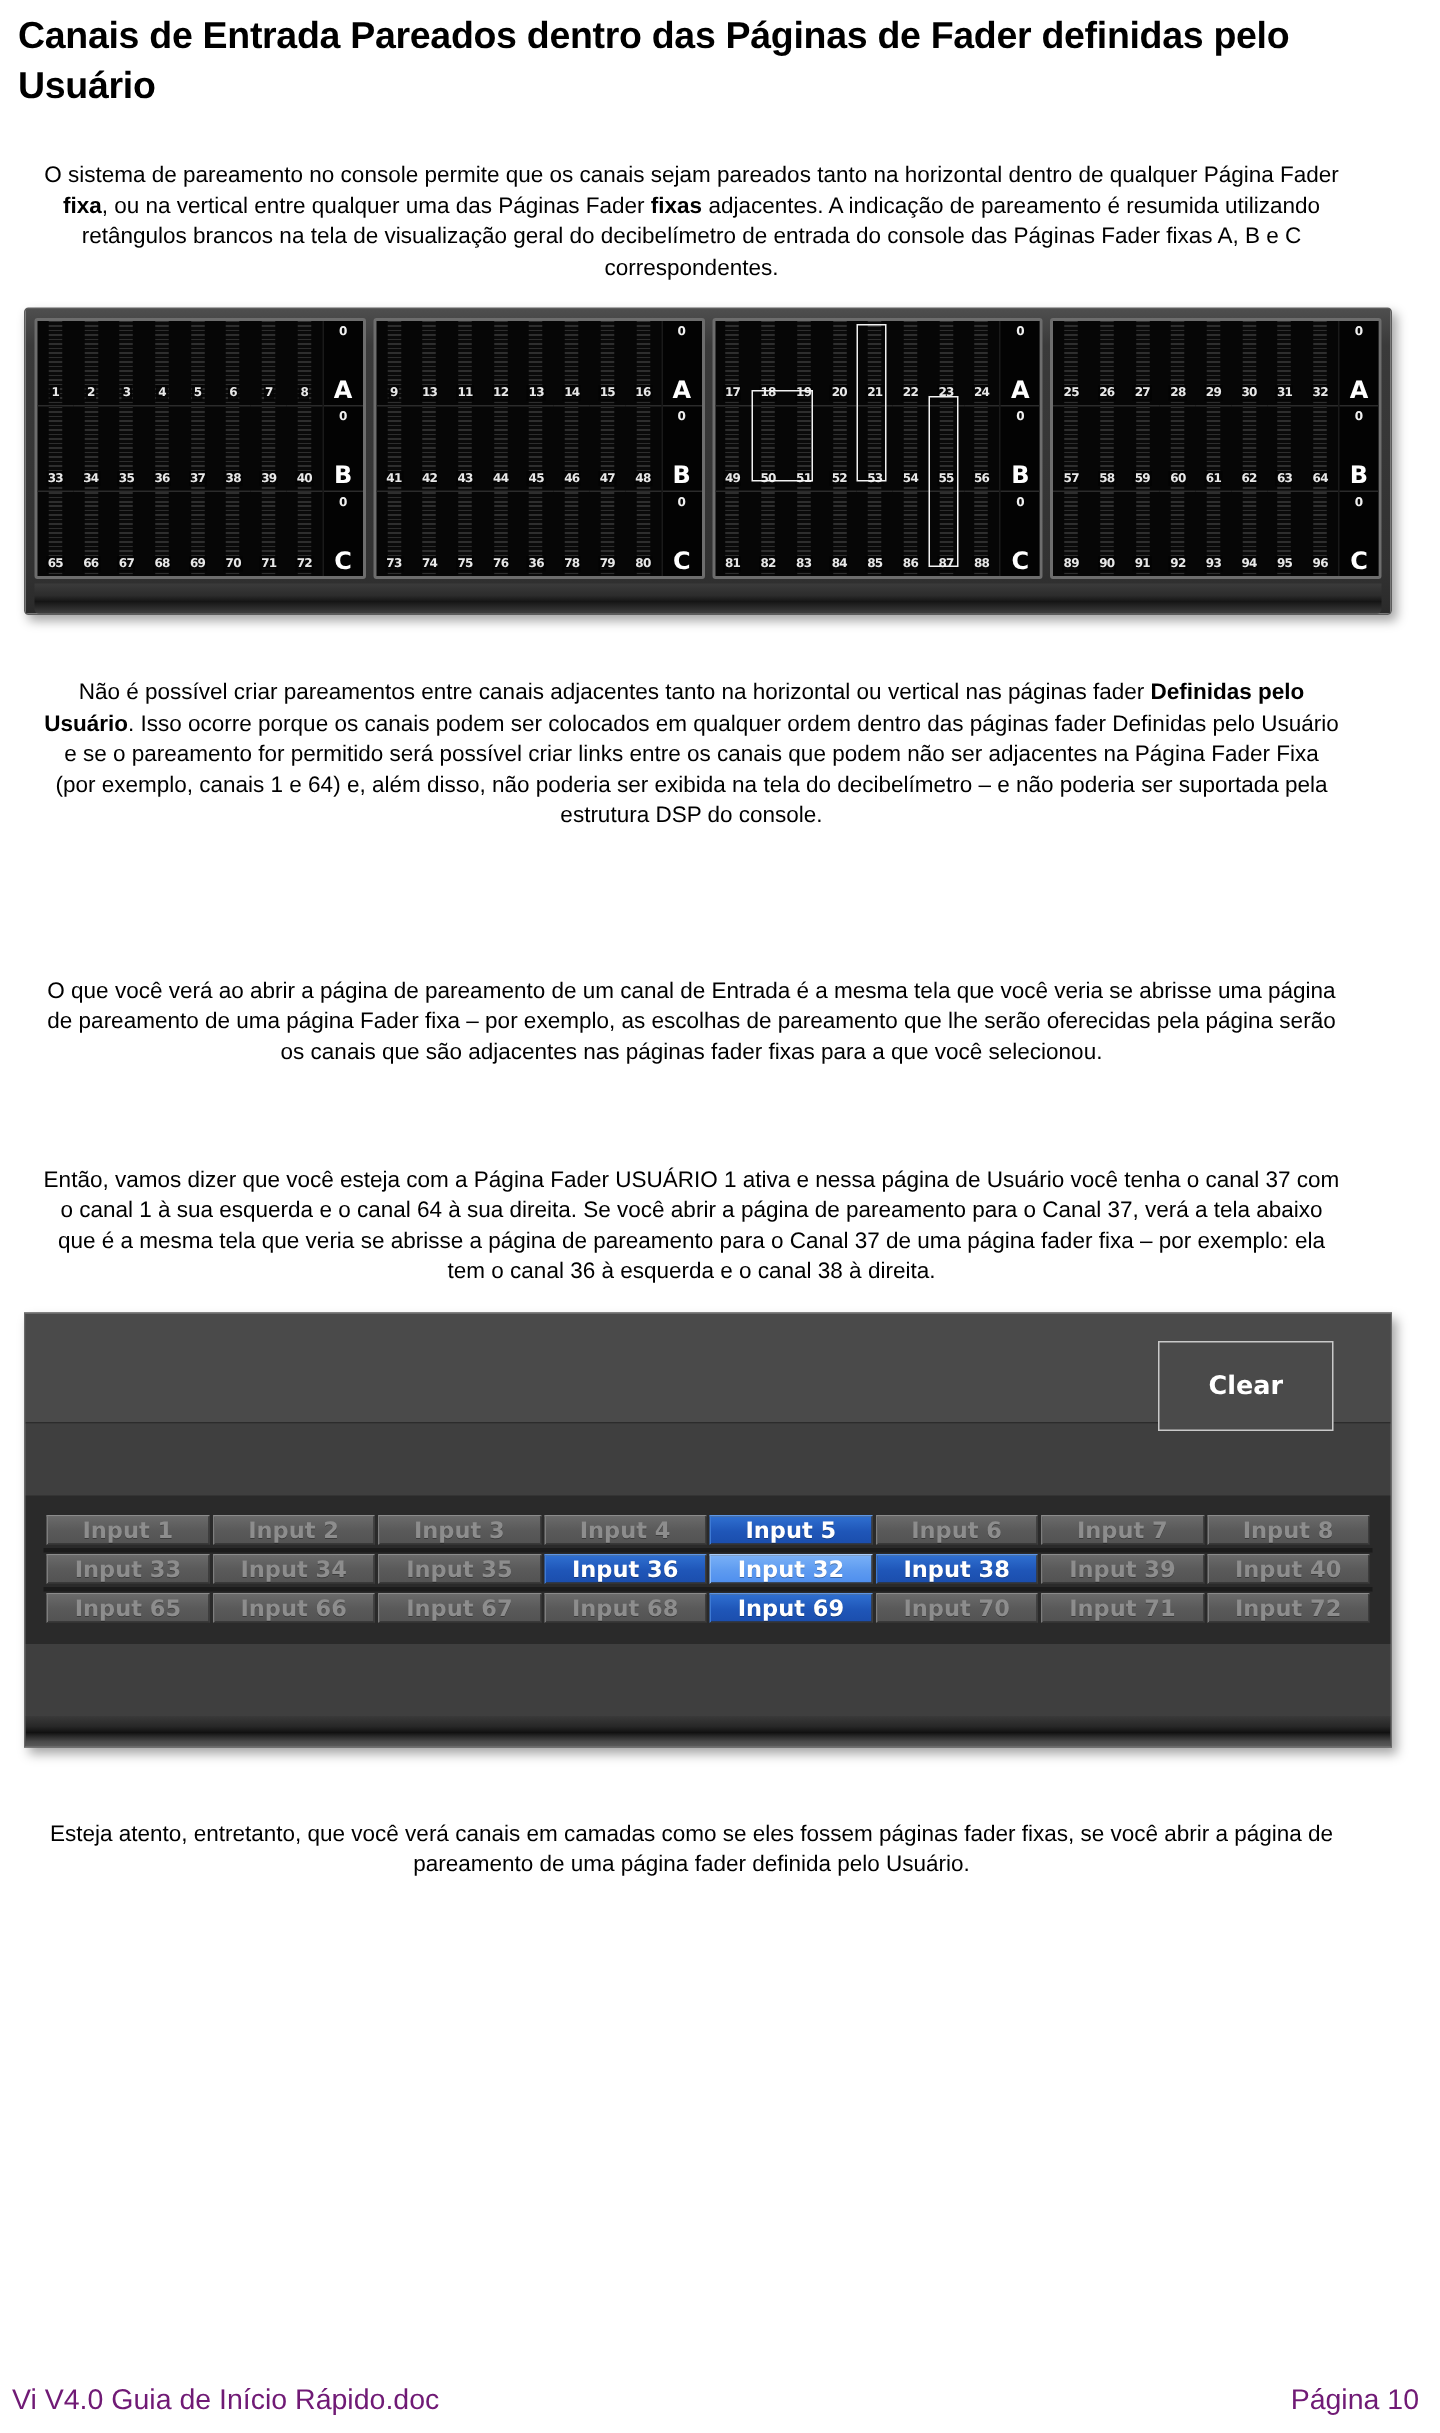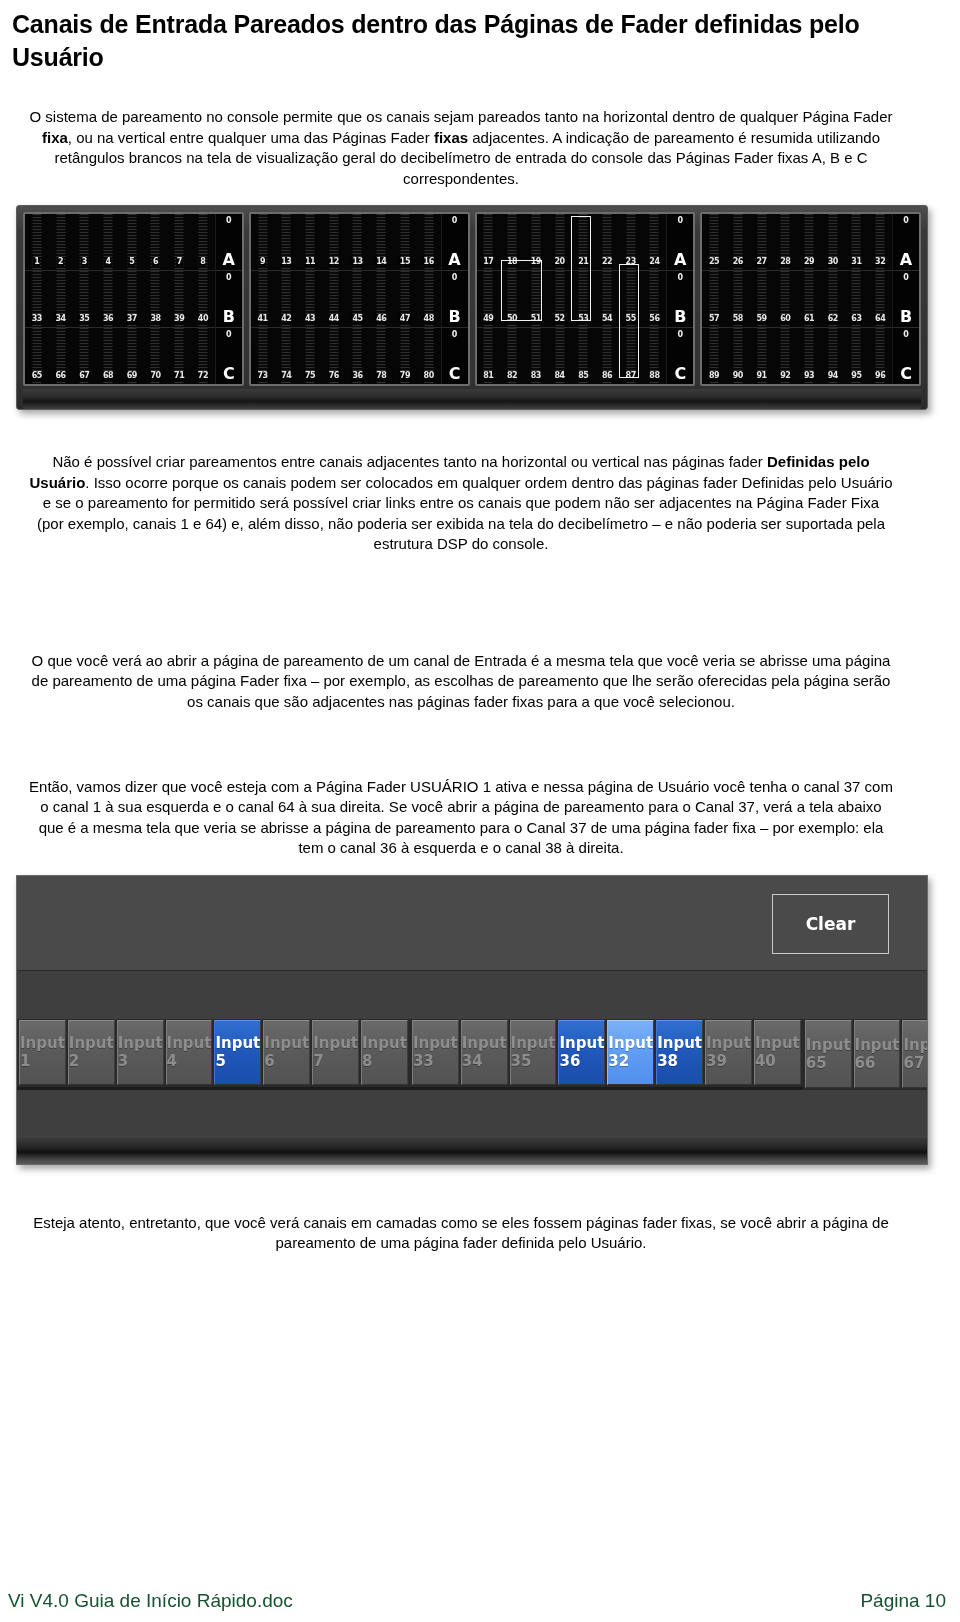--- a/index.html
+++ b/index.html
@@ -200,23 +200,23 @@
     font-size: 17px;
     font-weight: bold;
     display: flex;
     align-items: center;
     justify-content: center;
     font-family: "DejaVu Sans", sans-serif;
   }
   .input-grid {
     flex: 1 1 auto;
     display: flex;
-    flex-direction: row;
+    flex-direction: column;
     background: #2a2a2a;
-    padding: 0;
+    padding: 12px;
   }
   .input-row {
     flex: 1 1 0;
     display: flex;
     gap: 2px;
     padding: 0 2px;
     border-bottom: 3px solid #1b1b1b;
     box-sizing: border-box;
   }
   .input-row:last-child { border-bottom: none; }
@@ -257,21 +257,21 @@
 
   
   .doc-footer {
     position: absolute;
     left: 8px;
     right: 14px;
     bottom: 10px;
     display: flex;
     justify-content: space-between;
     font-size: 19px;
-    color: #14532d;
+    color: #701a75;
   }
 </style>
 </head>
 <body>
 
 <div class="page">
 
   <h1 class="doc-title">Canais de Entrada Pareados dentro das Páginas de Fader definidas pelo Usuário</h1>
 
   <div class="gap-sm"></div>

